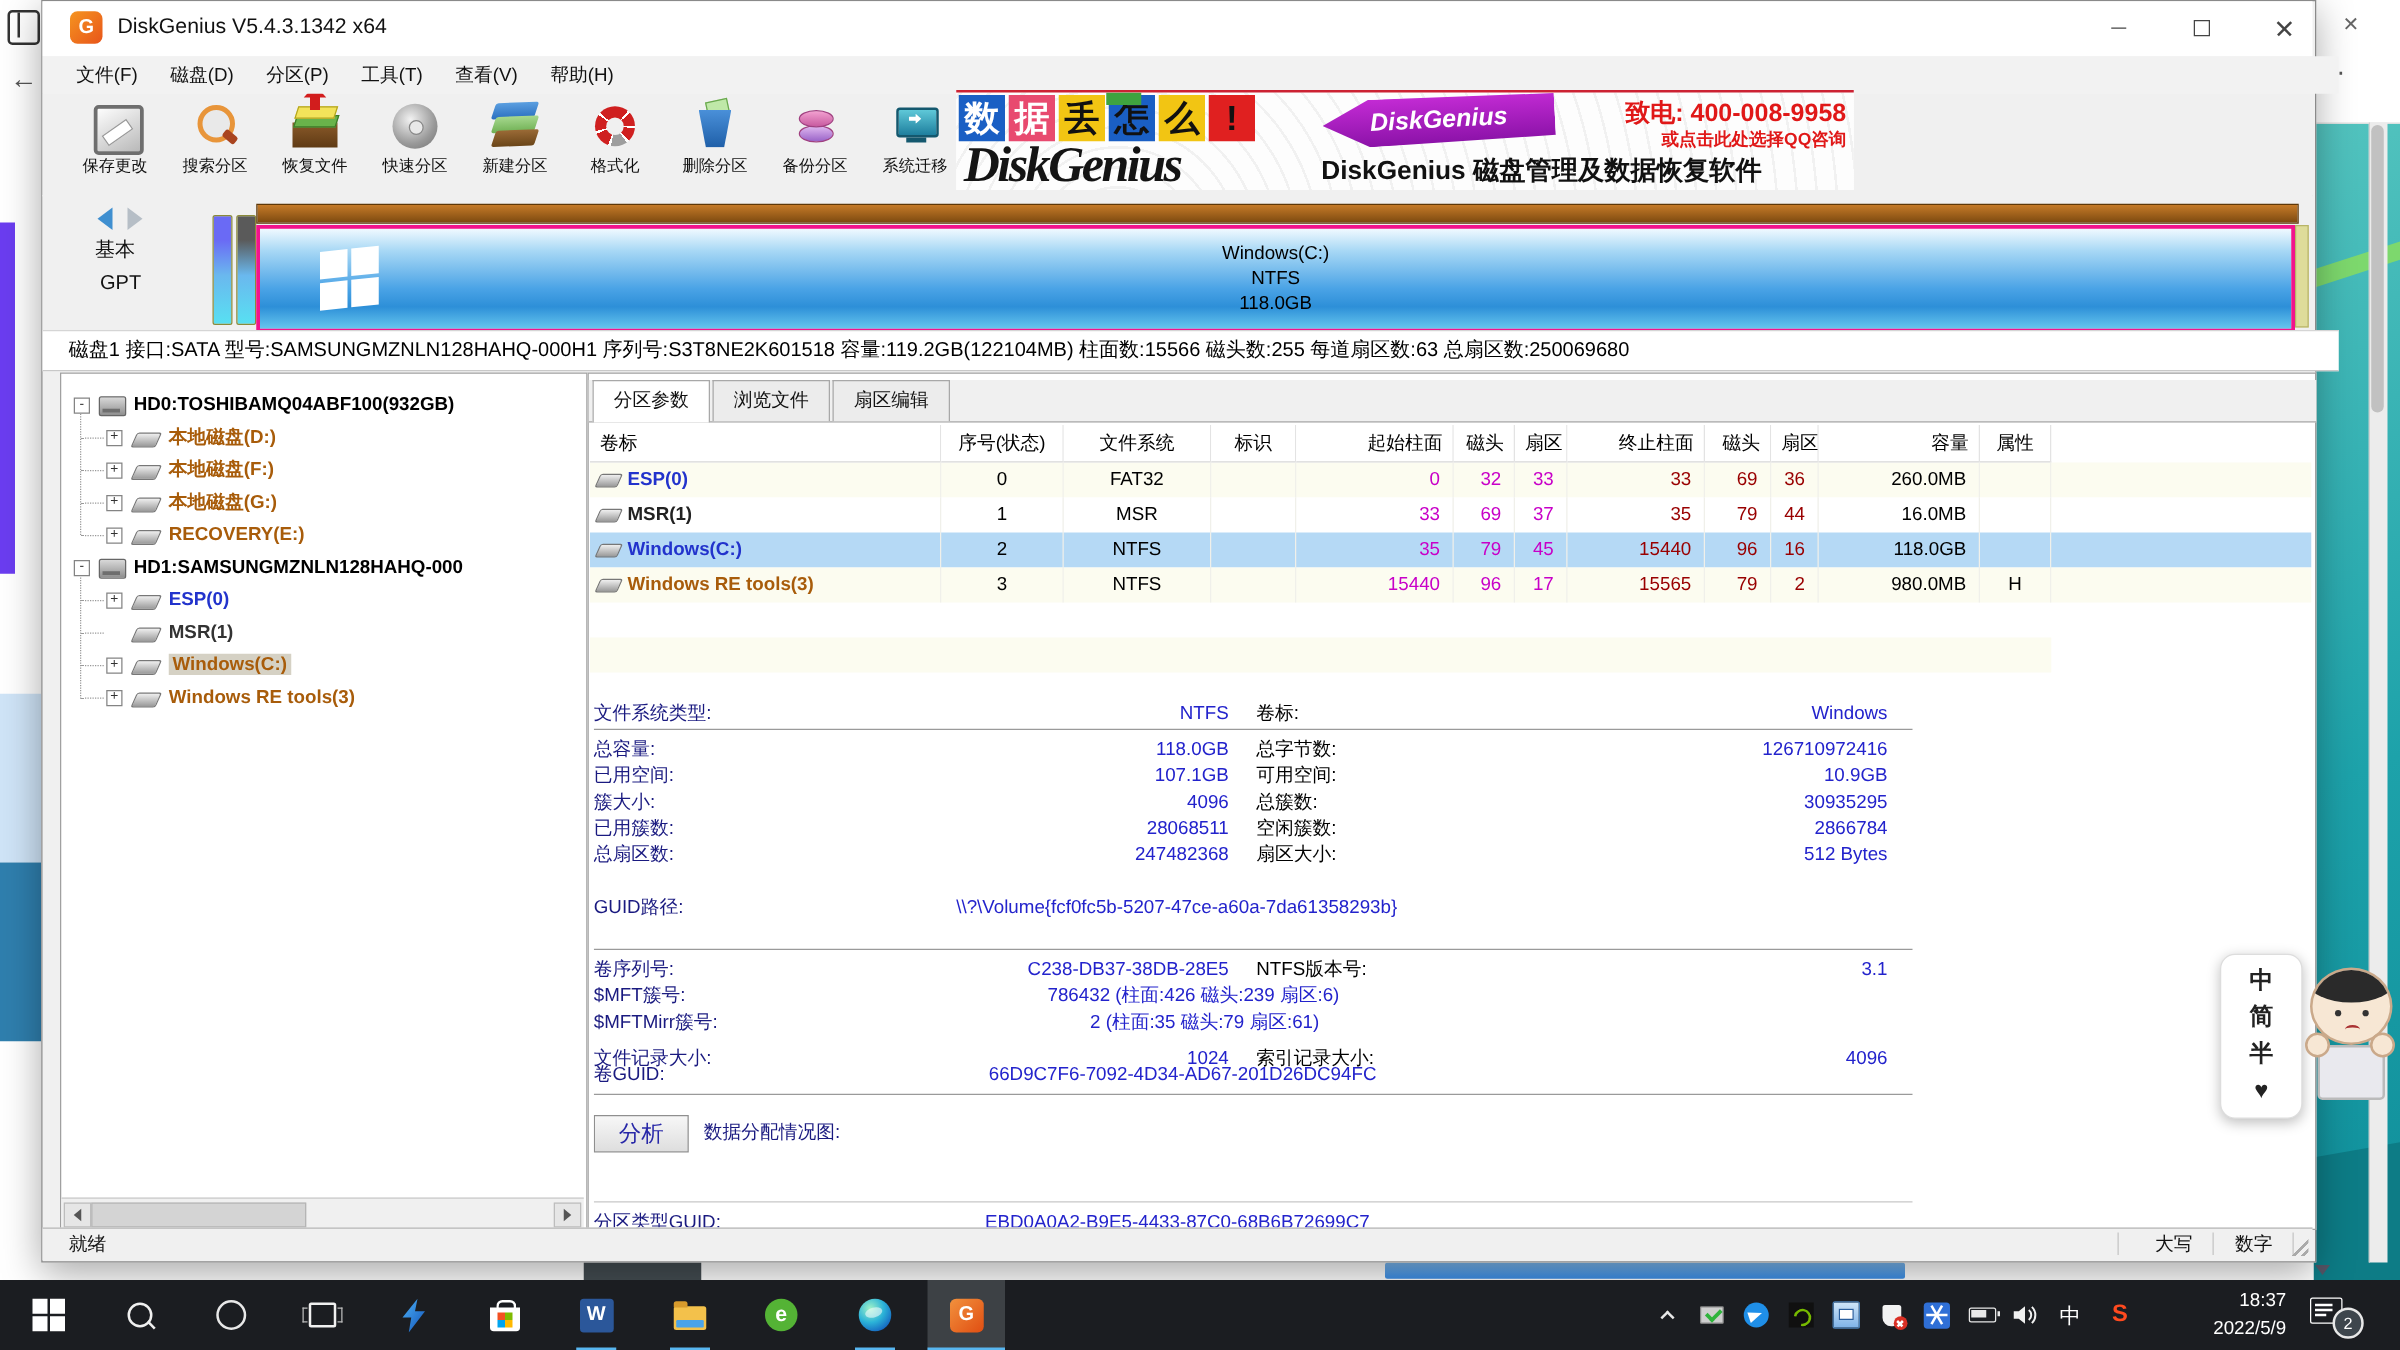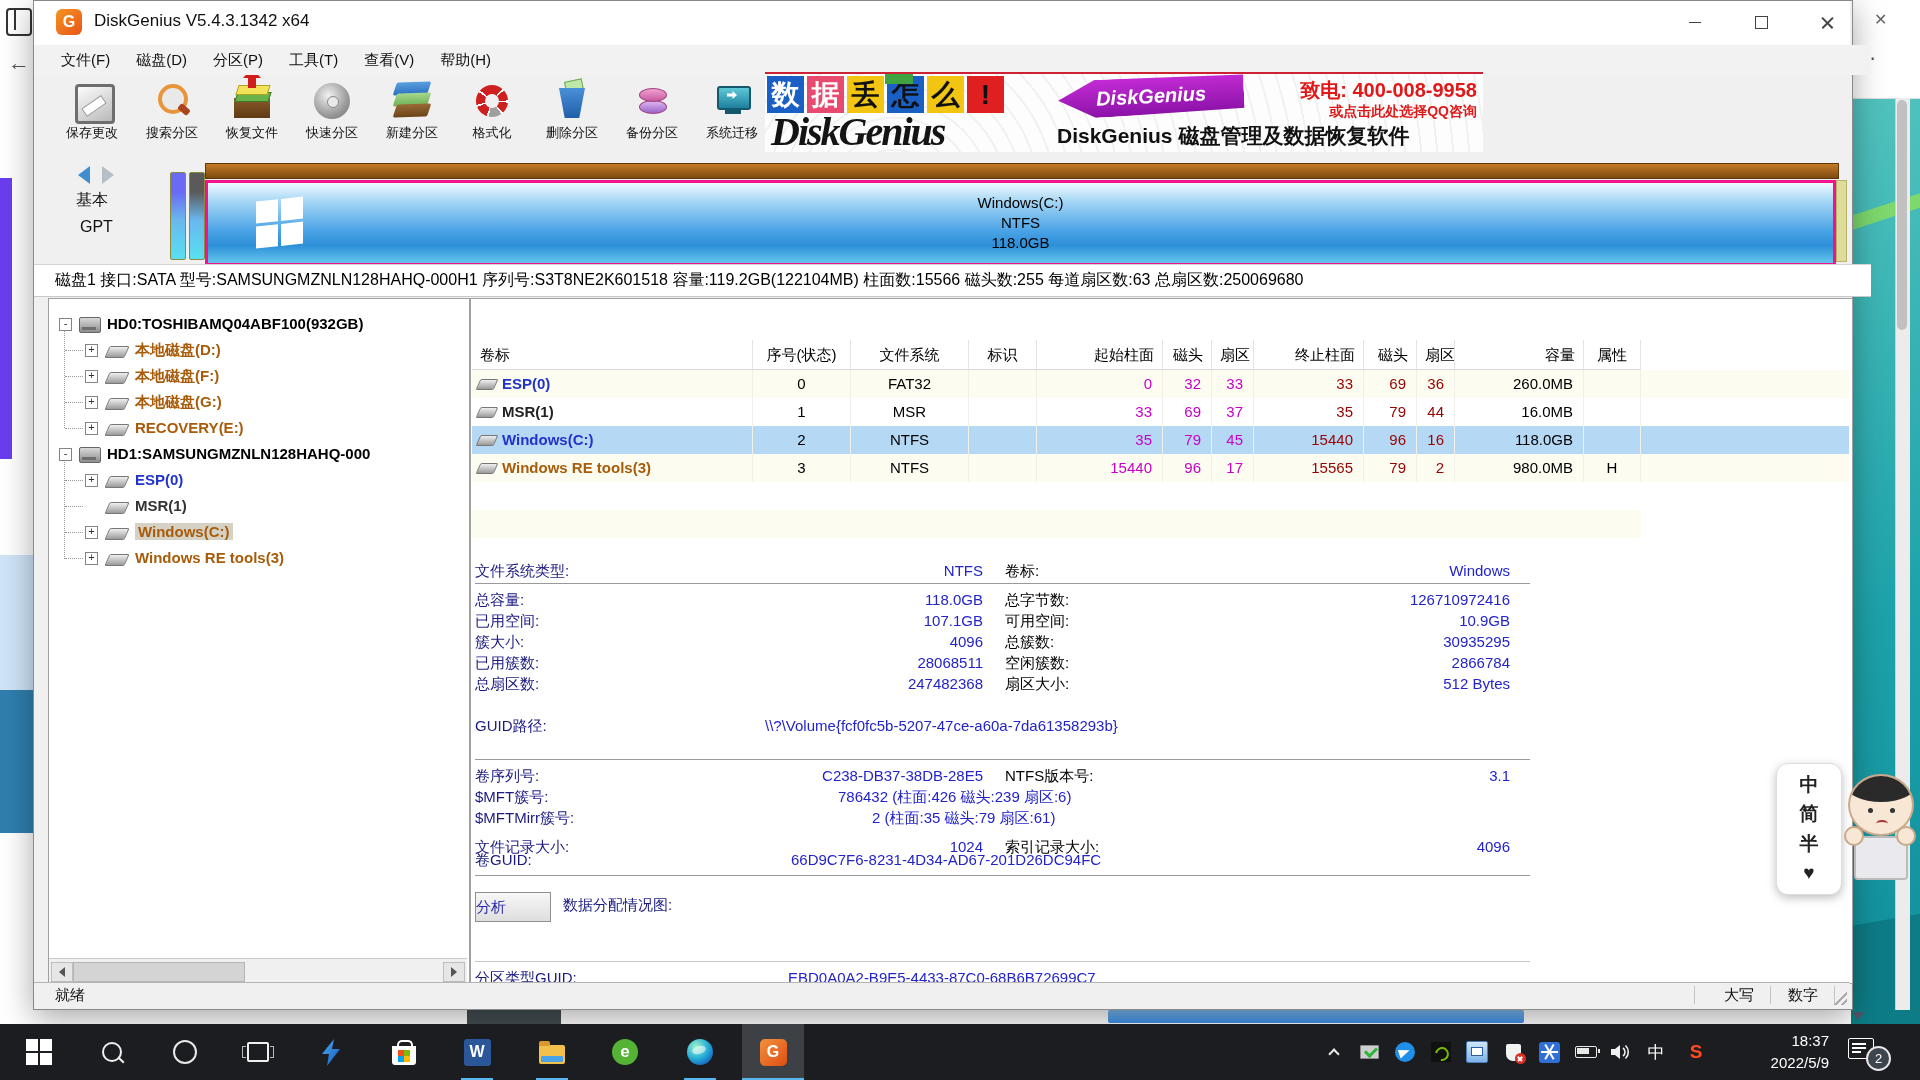--- a/index.html
+++ b/index.html
@@ -160,21 +160,21 @@
   
   #details{left:475px;top:556px;width:1374px;height:426px;overflow:hidden;font-size:15px;}
   .drow{position:absolute;left:0;width:1060px;height:21px;line-height:21px;white-space:nowrap;}
   .dl{position:absolute;left:0;color:#1a1a80;}
   .dvl{position:absolute;left:140px;width:368px;text-align:right;color:#2323cc;}
   .dlr{position:absolute;left:530px;color:#000000;}
   .dvr{position:absolute;left:660px;width:375px;text-align:right;color:#2323cc;}
   .dwv{position:absolute;color:#2323cc;}
   .dhr{position:absolute;left:0;width:1055px;border-top:1px solid #9a9a9a;}
   #analyze-btn{position:absolute;left:0;top:336px;width:74px;height:28px;background:linear-gradient(#f7f7f7,#dedede);
-    border:1px solid #8f8f8f;line-height:28px;color:#2828a8;font-size:15px;}
+    border:1px solid #8f8f8f;text-align:center;line-height:28px;color:#2828a8;font-size:18px;}
   #alloc-label{position:absolute;left:88px;top:340px;color:#1a1a80;}
   
   #statusbar{left:34px;top:982px;width:1816px;height:25px;background:#f0f0f0;border-top:1px solid #b5b5b5;font-size:15px;color:#111;}
   #sb-ready{position:absolute;left:21px;top:3px;}
   .sbdiv{position:absolute;top:3px;width:1px;height:18px;background:#c4c4c4;}
   #sb-caps{position:absolute;left:1674px;top:3px;width:62px;text-align:center;}
   #sb-num{position:absolute;left:1738px;top:3px;width:62px;text-align:center;}
   #sb-grip{position:absolute;right:3px;bottom:3px;width:16px;height:16px;
     background:repeating-linear-gradient(135deg,transparent 0 3px,#aaa 3px 5px);clip-path:polygon(100% 0,100% 100%,0 100%);}
   
@@ -461,20 +461,25 @@
           <div class="tri-l"></div>
         </div>
       <div id="sthumb"></div>
       <div class="sbtn" id="sbr">
           <div class="tri-r"></div>
         </div>
     </div>
   </div>
 
   <div class="abs" id="rpanel"></div>
+  <div class="abs" id="tabstrip">
+    <div class="tab active">分区参数</div>
+    <div class="tab">浏览文件</div>
+    <div class="tab">扇区编辑</div>
+  </div>
 
   <div class="abs" id="ptable">
     <div class="tgrid">
       <div class="th al">卷标</div>
       <div class="th ac">序号(状态)</div>
       <div class="th ac">文件系统</div>
       <div class="th ac">标识</div>
       <div class="th ar">起始柱面</div>
       <div class="th ar">磁头</div>
       <div class="th ar">扇区</div>
@@ -601,21 +606,21 @@
         <span class="dwv" style="left:397px">2 (柱面:35 磁头:79 扇区:61)</span>
       </div>
     <div class="drow" style="top:280px">
         <span class="dl">文件记录大小:</span>
         <span class="dvl">1024</span>
         <span class="dlr">索引记录大小:</span>
         <span class="dvr">4096</span>
       </div>
     <div class="drow" style="top:293px">
         <span class="dl">卷GUID:</span>
-        <span class="dwv" style="left:316px">66D9C7F6-8231-4D34-AD67-201D26DC94FC</span>
+        <span class="dwv" style="left:316px">66D9C7F6-7092-4D34-AD67-201D26DC94FC</span>
       </div>
     <div class="dhr" style="top:319px"></div>
     <div id="analyze-btn">分析</div>
     <div id="alloc-label">数据分配情况图:</div>
     <div class="dhr" style="top:405px;border-color:#c8c8c8"></div>
     <div class="drow" style="top:411px">
         <span class="dl">分区类型GUID: </span>
         <span class="dwv" style="left:313px">EBD0A0A2-B9E5-4433-87C0-68B6B72699C7</span>
       </div>
   </div>

